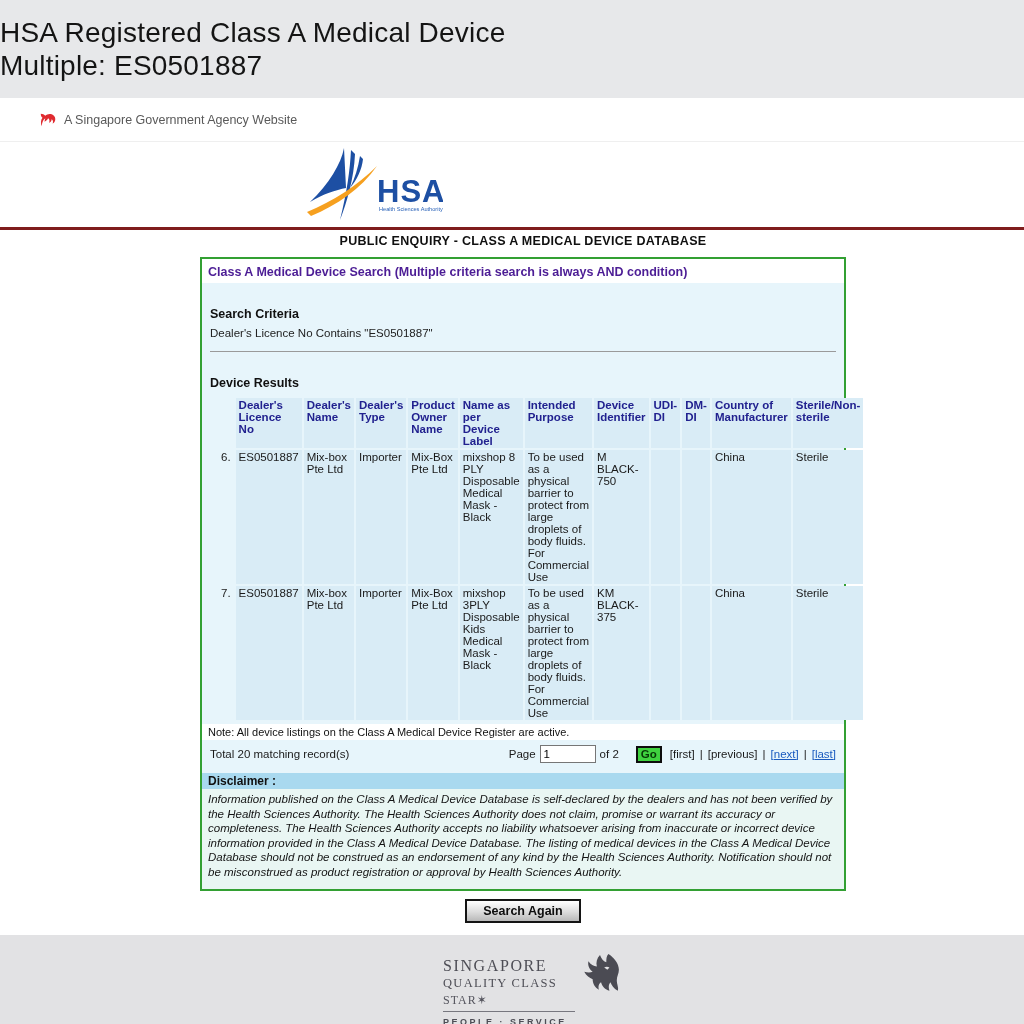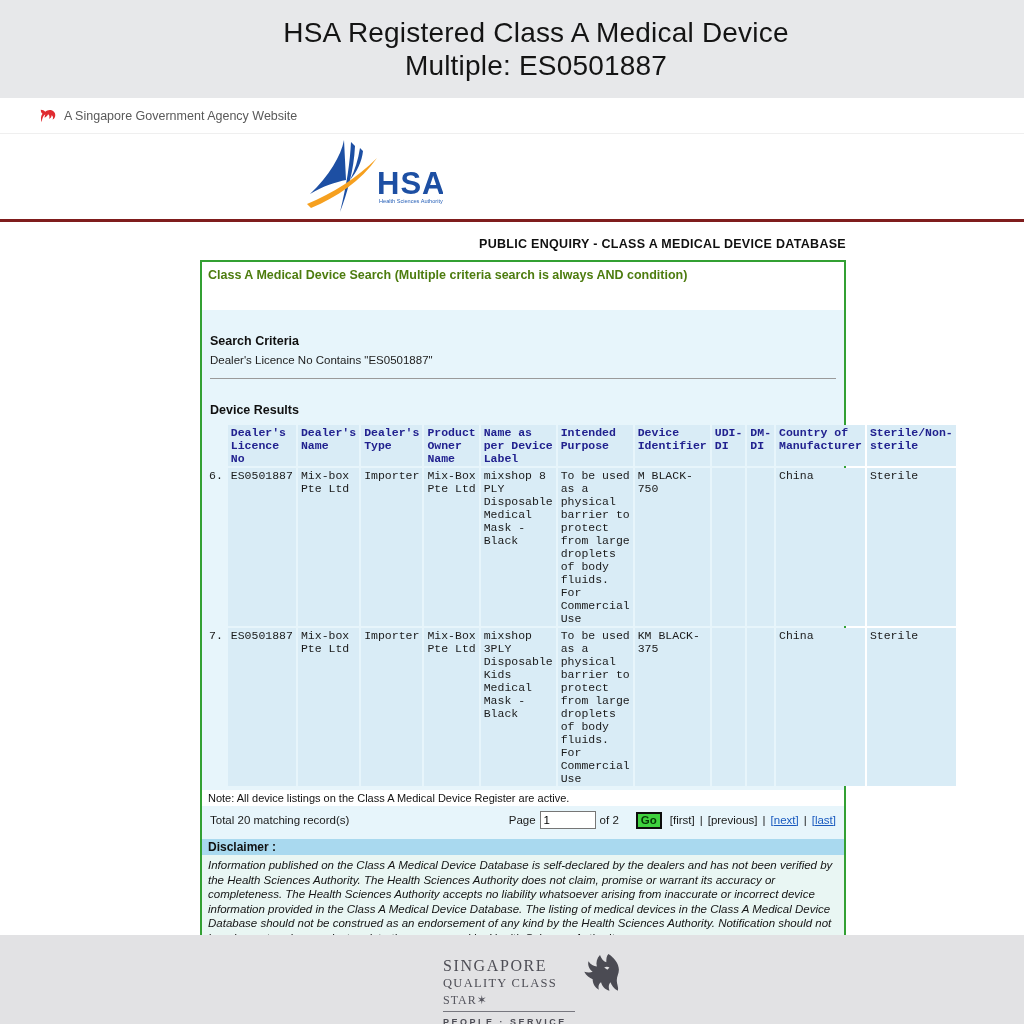--- a/index.html
+++ b/index.html
@@ -4,49 +4,49 @@
 <style>
   * { box-sizing: border-box; }
   html,body { margin:0; padding:0; }
   body {
     width:1024px; height:1024px; overflow:hidden; position:relative;
     background:#ffffff; font-family:"Liberation Sans", sans-serif; color:#111;
   }
 
   
   .top-banner { height:98px; background:#e7e8ea; display:flex; flex-direction:column;
-    align-items:center; justify-content:center;padding-left:48px; }
+    align-items:flex-start; justify-content:center; }
   .top-banner .line { font-size:28px; line-height:33px; color:#141414; letter-spacing:0.2px; }
 
   
-  .gov-band { height:36px; background:#fff; display:flex; align-items:center;
+  .gov-band { height:44px; background:#fff; display:flex; align-items:center;
     padding-left:38px; border-bottom:1px solid #efefef; }
   .gov-band .crest { width:18px; height:18px; margin-right:8px; flex:none; }
   .gov-band .gov-text { font-size:12.5px; color:#595959; }
 
   
   .logo-area { height:88px; background:#fff; border-bottom:3px solid #7f1d1d; position:relative; }
   .hsa-logo { position:absolute; left:303px; top:2px; width:140px; height:84px; }
 
   
   .content-col { width:646px; margin-left:200px; }
-  .page-heading { text-align:right; font-weight:bold; font-size:12.5px;
-    letter-spacing:0.3px; margin:15px 0 9px 0; color:#101010; }
+  .page-heading { text-align:center; font-weight:bold; font-size:12.5px;
+    letter-spacing:0.3px; margin:4px 0 9px 0; color:#101010; }
 
   
   .panel { border:2px solid #33a033; background:#e7f5fb; }
-  .panel-title { background:#ffffff; color:#4d7c0f; font-weight:bold; font-size:12.5px;
-    padding:6px 6px 28px 6px; }
+  .panel-title { background:#ffffff; color:#4c1d95; font-weight:bold; font-size:12.5px;
+    padding:6px 6px 4px 6px; }
   .section-heading { font-size:12.5px; font-weight:bold; color:#101010; margin:24px 8px 4px 8px; }
   .criteria-text { font-size:11.5px; color:#222; margin:6px 8px 12px 8px; }
   hr.sep { border:none; border-top:1px solid #9a9a9a; margin:0 8px; }
 
   
   table.results { border-collapse:separate; border-spacing:2px; table-layout:fixed;
-    margin:6px 4px 0 4px; font-size:11.5px;font-family:Liberation Mono, monospace; }
+    margin:6px 4px 0 16px; font-size:11.5px; }
   table.results th, table.results td { vertical-align:top; padding:1px 3px;
     overflow-wrap:break-word; word-wrap:break-word; text-align:left; }
   table.results th { color:#21218f; font-weight:bold; background:#d9ecf6; }
   table.results td { background:#d9ecf6; color:#1a1a1a; }
   table.results th.num, table.results td.num { background:transparent; padding-left:1px; }
   table.results tr > *:nth-child(1){ width:22px; }
   table.results tr > *:nth-child(2){ width:58px; }
   table.results tr > *:nth-child(3){ width:46px; }
   table.results tr > *:nth-child(4){ width:54px; }
   table.results tr > *:nth-child(5){ width:48px; }

